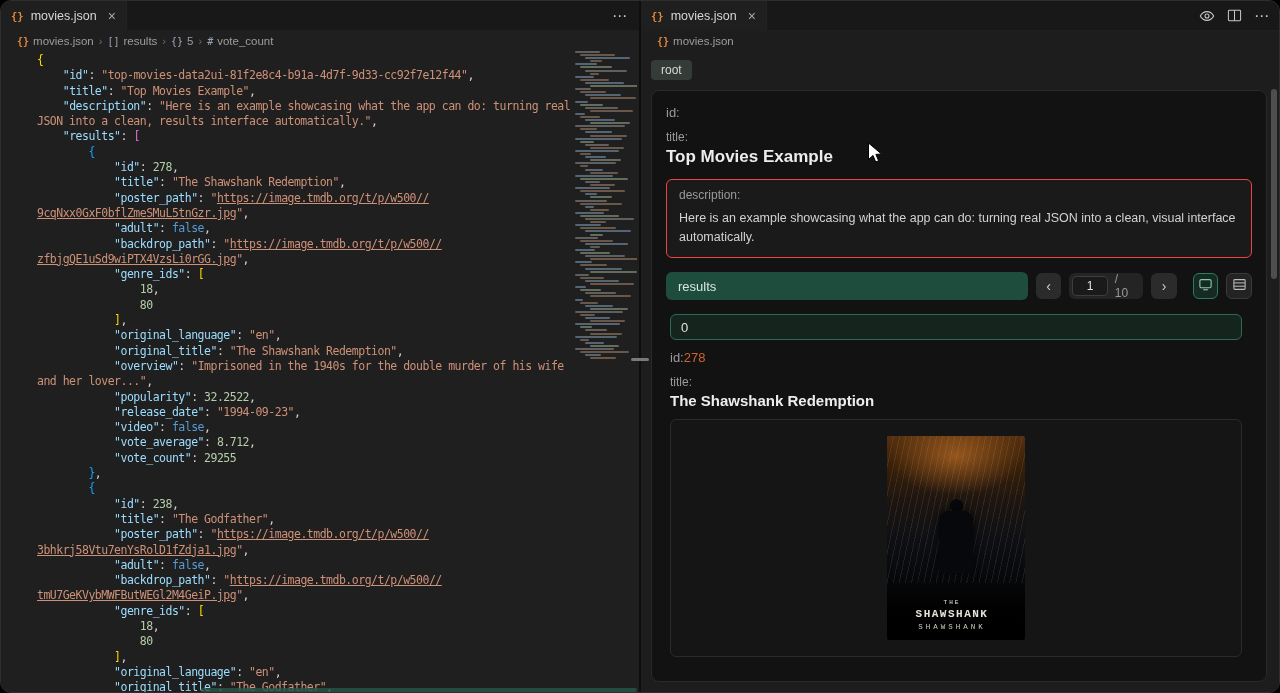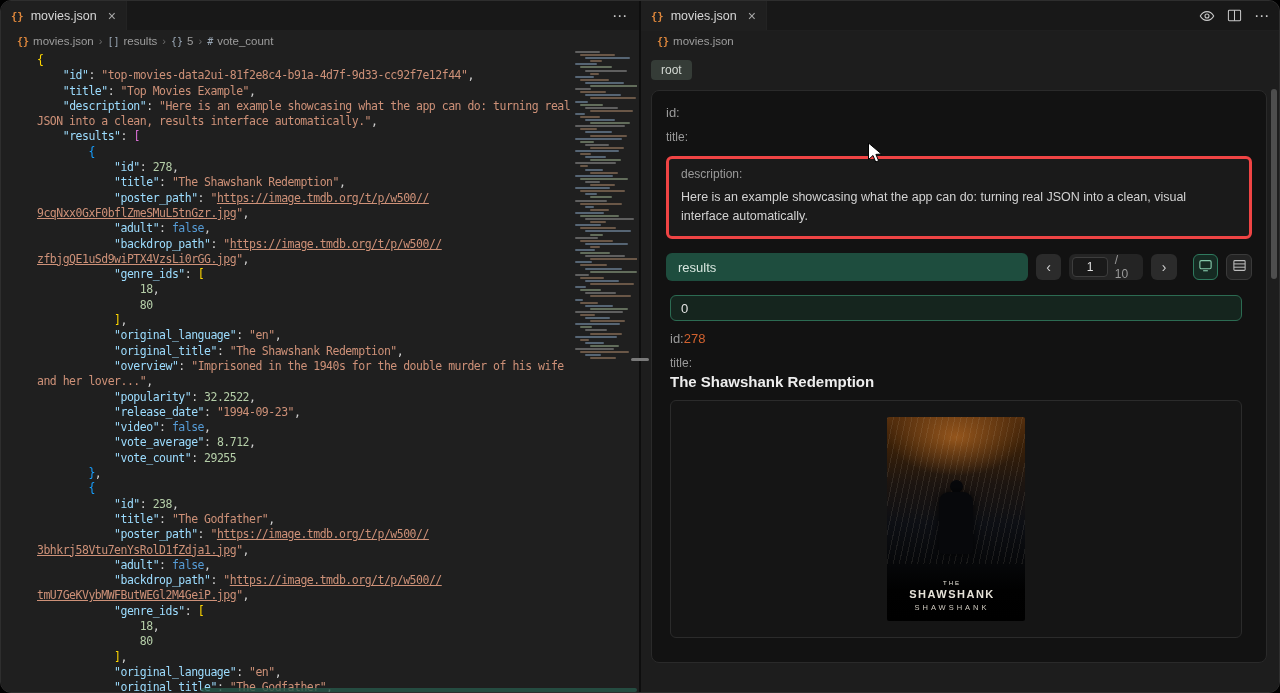--- a/index.html
+++ b/index.html
@@ -60,21 +60,21 @@
     background:#1d1d1d; padding:0 14px 0 10px; overflow:hidden; }
   .root-badge { display:inline-block; margin-top:9px; padding:3px 10px; background:#353c37;
     color:#d3d9d3; font-size:12px; border-radius:4px; }
   .card { margin-top:10px; background:#121212; border:1px solid #2a2a2a; border-radius:8px;
     padding:14px 14px 24px; }
   .kv-row { font-size:13px; display:flex; align-items:baseline; }
   .kv-label { color:#9a9a9a; }
   .kv-value.orange { color:#d2622f; }
   .field-label { color:#9a9a9a; font-size:12px; margin-top:10px; }
   .card-title { font-size:17px; font-weight:bold; color:#ededed; margin-top:3px; }
-  .desc-panel { margin-top:12px; background:#1a1a1a; border:3px solid #ef4444; border-radius:6px;
+  .desc-panel { margin-top:12px; background:#1a1a1a; border:1px solid #ef4444; border-radius:6px;
     padding:8px 12px 10px; }
   .desc-panel .field-label { margin-top:0; }
   .desc-text { margin-top:7px; font-size:12.5px; color:#d2d2d2; line-height:19px; overflow-wrap:anywhere; }
 
   .results-row { margin-top:14px; display:flex; align-items:center; gap:8px; }
   .results-pill { width:368px; height:28px; background:#1e4d3e; border-radius:6px; color:#d7e6df;
     font-size:13px; display:flex; align-items:center; padding:0 12px; }
   button { border:none; background:none; font-family:inherit; }
   .pg-btn { width:26px; height:26px; background:#2b2b2b; border-radius:6px; color:#cfcfcf;
     font-size:14px; display:flex; align-items:center; justify-content:center; }
@@ -102,21 +102,21 @@
   .poster { position:relative; display:inline-block; width:138px; height:204px; border-radius:2px; overflow:hidden;
     background:
       radial-gradient(ellipse 95px 55px at 50% 10%, rgba(216,126,44,.55), rgba(0,0,0,0) 70%),
       linear-gradient(180deg,#57300e 0%,#3a2008 14%,#1d1510 32%,#0d0f14 52%,#060709 72%,#010101 85%,#000 100%); }
   .poster-rain { position:absolute; inset:0 0 28% 0;
     background:repeating-linear-gradient(102deg, rgba(205,195,175,.10) 0 1px, rgba(0,0,0,0) 1px 6px); }
   .pf-head { position:absolute; left:50%; top:31%; width:13px; height:13px; margin-left:-6px;
     border-radius:50%; background:#07080b; }
   .pf-body { position:absolute; left:50%; top:37%; width:34px; height:62px; margin-left:-17px;
     border-radius:10px 10px 4px 4px; background:#07080b; box-shadow:0 0 8px rgba(0,0,0,.8); }
-  .poster-caption { position:absolute; left:0; right:8px; bottom:9px; text-align:center; color:#e6e2d8; }
+  .poster-caption { position:absolute; left:0; right:8px; bottom:9px; text-align:center; color:#e6e2d8;font-family:Liberation Mono, monospace; }
   .p-the { font-size:6px; letter-spacing:2px; }
   .p-title { font-size:11px; font-weight:bold; letter-spacing:1.5px; margin-top:2px; }
   .p-sub { font-size:7.5px; letter-spacing:3px; margin-top:3px; color:#cfcabf; }
 
   .rp-scrollbar { position:absolute; right:4px; top:88px; width:6px; height:190px;
     background:#4e4e4e; border-radius:3px; z-index:20; }
 
   .cursor { position:absolute; left:866px; top:141px; z-index:60; }
 </style>
 </head>
@@ -341,20 +341,21 @@
     </div>
 
     <div class="rp-content">
       <span class="root-badge">root</span>
 
       <div class="card">
         <div class="kv-row">
           <span class="kv-label">id:</span>
         </div>
         <div class="field-label">title:</div>
+        <div class="card-title">Top Movies Example</div>
 
         <div class="desc-panel">
           <div class="field-label">description:</div>
           <p class="desc-text">Here is an example showcasing what the app can do: turning real JSON into a clean, visual interface automatically.</p>
         </div>
 
         <div class="results-row">
           <div class="results-pill">results</div>
           <button class="pg-btn">‹</button>
           <div class="pg-group">

